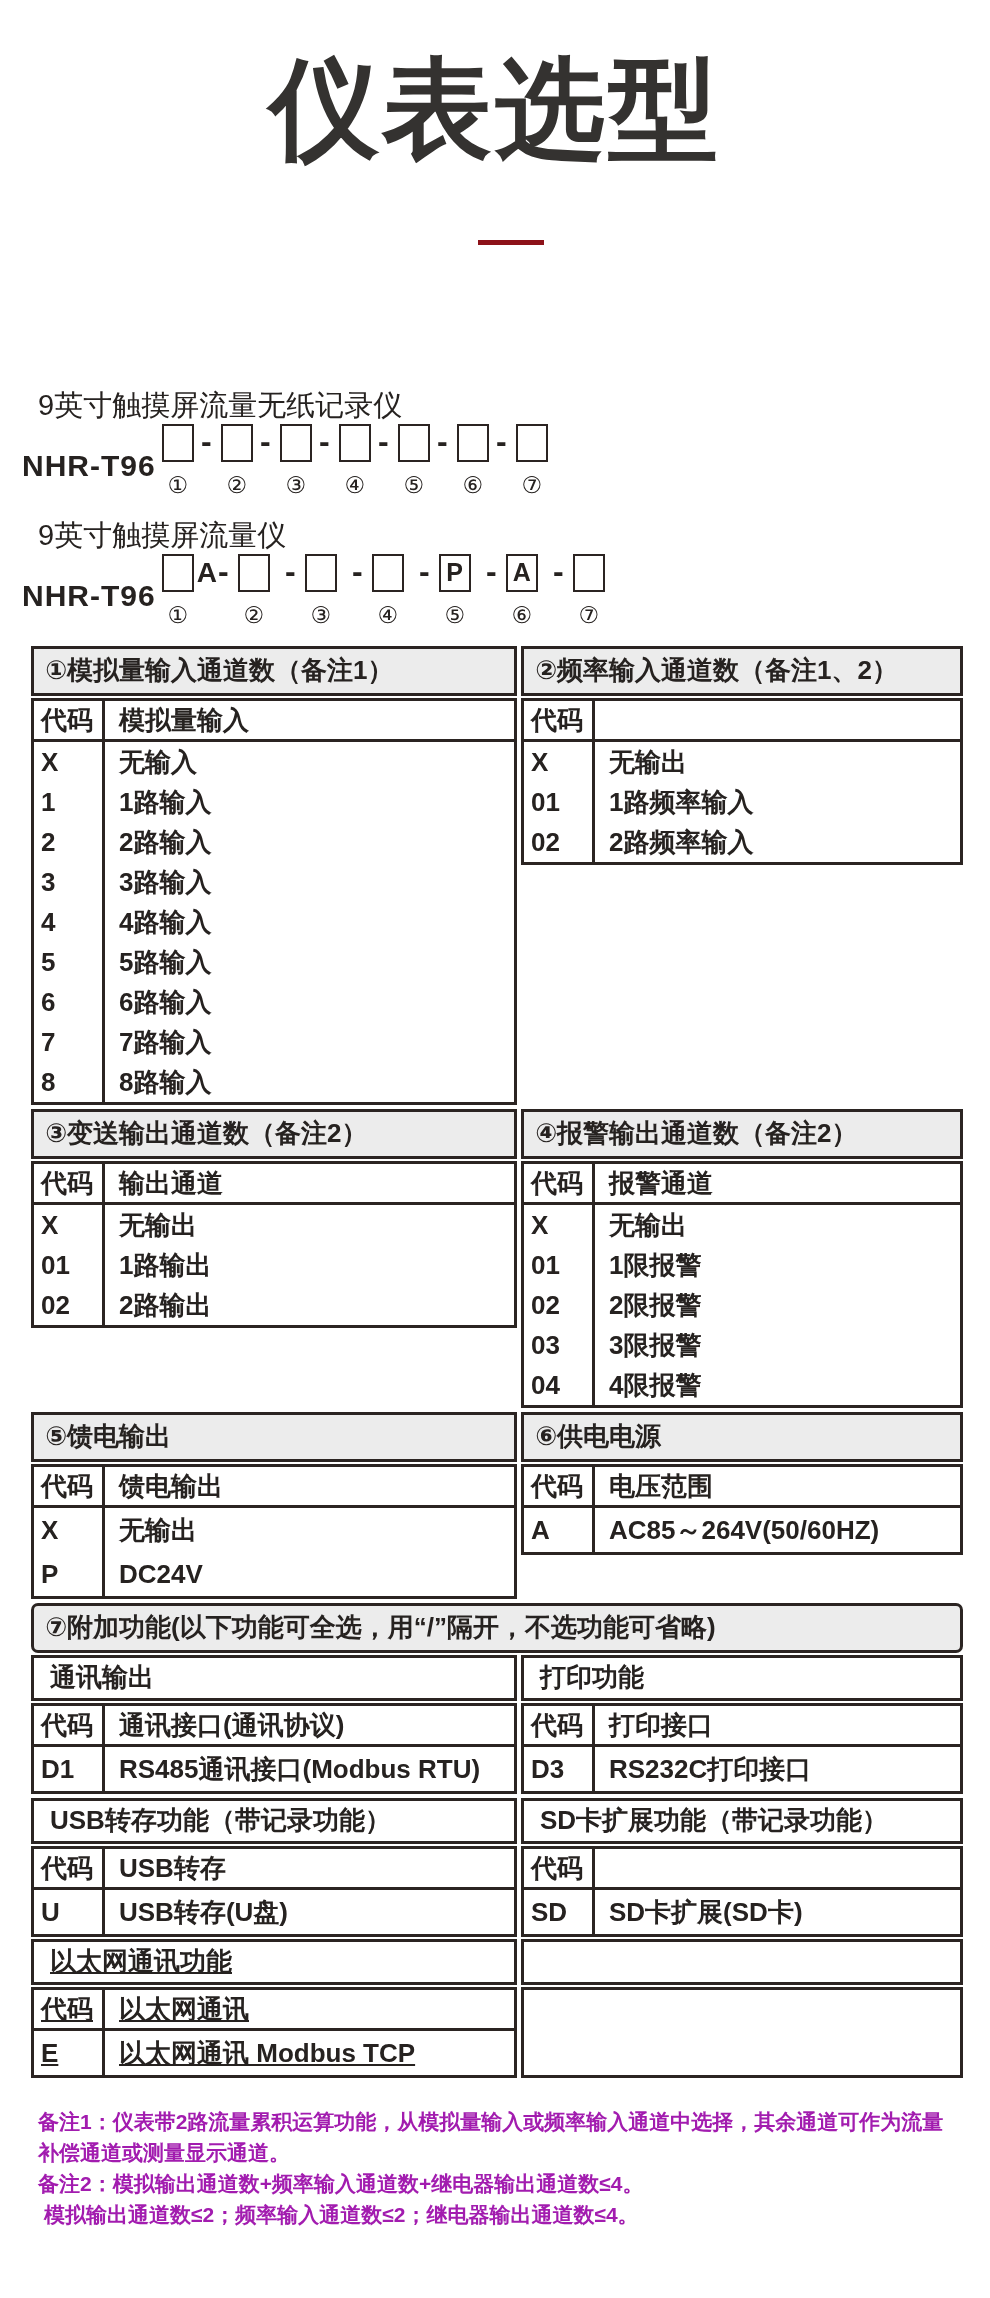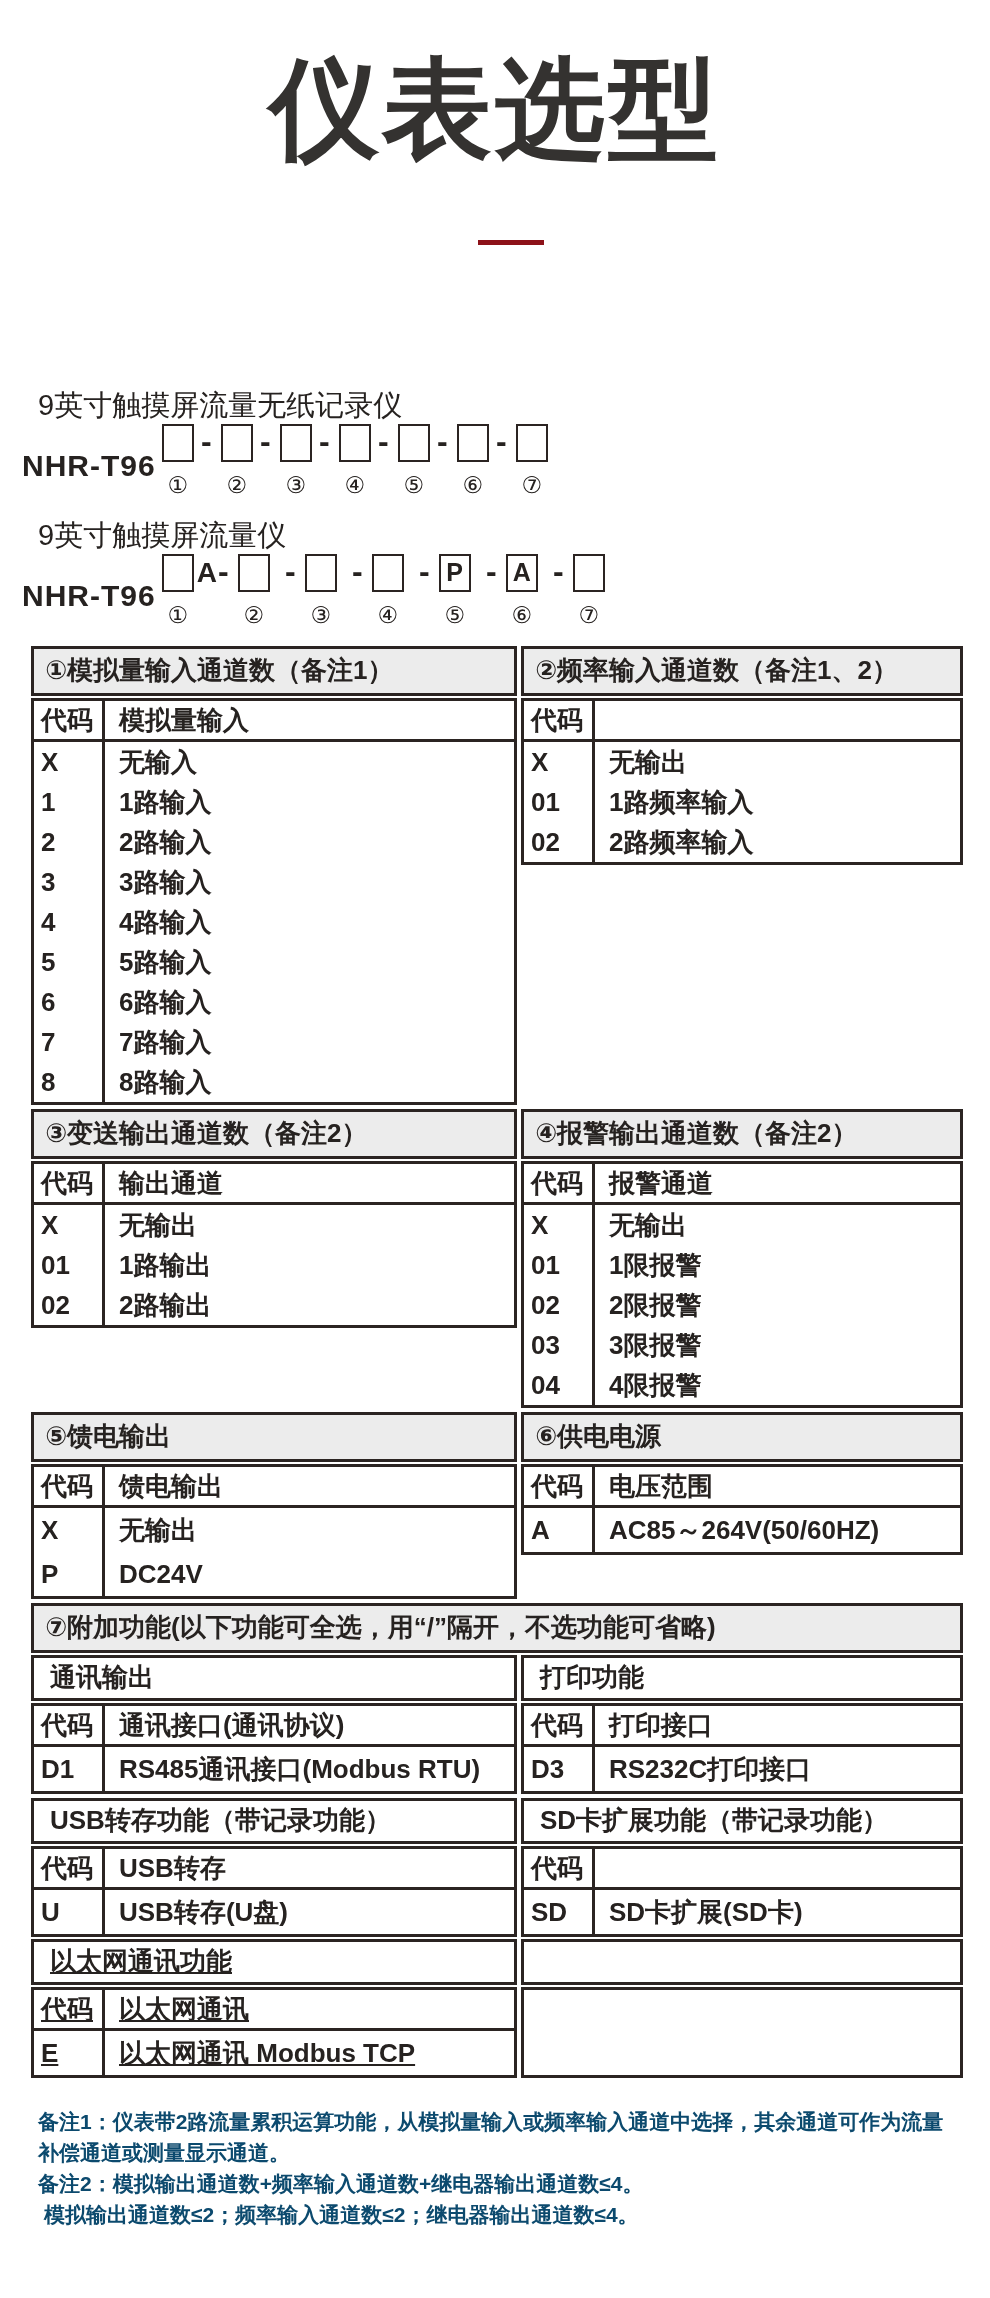--- a/index.html
+++ b/index.html
@@ -30,37 +30,37 @@
 
   
   .tbl { position:absolute; left:31px; top:646px; width:932px; font-size:26px; font-weight:700; }
   .trow { display:flex; gap:4px; align-items:flex-start; }
   .cl { width:486px; flex:none; }
   .cr { width:442px; flex:none; }
   .mb2 { margin-bottom:2px; }
   .mb4 { margin-bottom:4px; }
   .hdr { background:#ECECEC; border:3px solid #2B2422; height:50px; line-height:43px;
          padding-left:11px; white-space:nowrap; overflow:hidden; }
-  .hdr.full { width:932px; }
+  .hdr.full { width:932px;border-radius:7px; }
   .tbody { border:3px solid #2B2422; background:#fff; position:relative; }
   .vline { position:absolute; left:68px; top:0; bottom:0; width:3px; background:#2B2422; }
   .sub { display:flex; height:41px; line-height:38px; border-bottom:3px solid #2B2422; white-space:nowrap; }
   .dr { display:flex; height:40px; line-height:40px; white-space:nowrap; }
   .dr44 { height:44px; line-height:44px; }
   .cc { width:71px; flex:none; padding-left:7px; }
   .dc { flex:1; padding-left:14px; overflow:hidden; }
   .gtitle { border:3px solid #2B2422; background:#fff; height:46px; line-height:39px;
             padding-left:16px; white-space:nowrap; overflow:hidden; }
   .gempty { border:3px solid #2B2422; background:#fff; }
   .h46 { height:46px; }
   .h91 { height:91px; }
   .gcol { display:flex; flex-direction:column; gap:2px;text-decoration:underline; }
 
   
-  .notes { position:absolute; left:38px; top:2106px; font-size:21px; font-weight:700; color:#0c4a6e; }
+  .notes { position:absolute; left:38px; top:2106px; font-size:21px; font-weight:700; color:#a21caf; }
   .note-line { height:31px; line-height:31px; white-space:nowrap; }
   .note-line.ind { padding-left:6px; }
 </style>
 </head>
 <body>
 
 <div class="canvas">
 
   <div class="title">仪表选型</div>
   <div class="red-dash"></div>

